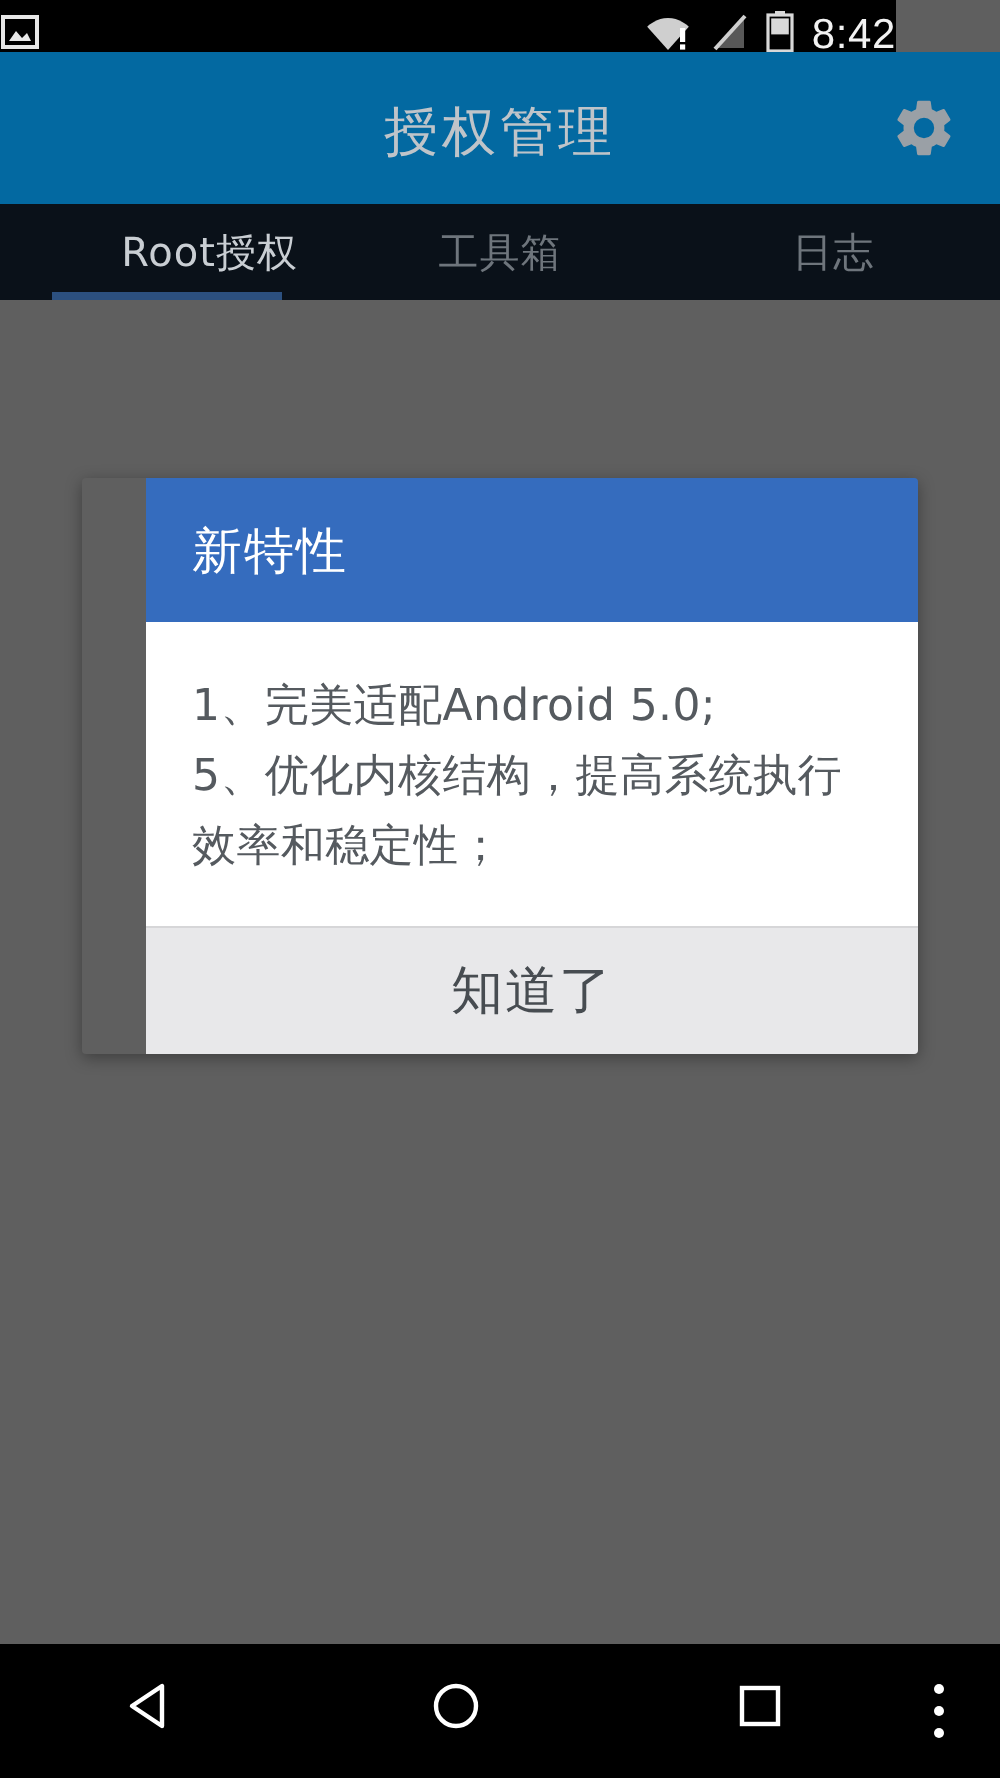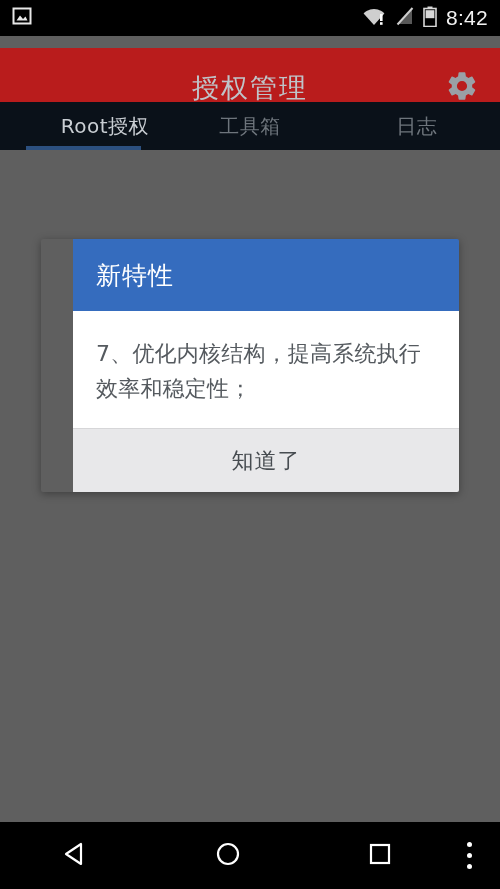--- a/index.html
+++ b/index.html
@@ -6,36 +6,36 @@
   html, body {
     width:500px; height:889px;
     background:#000;
     font-family:"Liberation Sans","DejaVu Sans",sans-serif;
     overflow:hidden;
   }
   .phone { position:relative; width:500px; height:889px; background:#5f5f5f; }
 
   
   .statusbar {
-    position:absolute; top:0; left:0; width:500px; height:36px;
+    position:absolute; top:0; left:0; width:448px; height:36px;
     background:#000; display:flex; align-items:center;
-    padding:0 12px;
+    padding:0 0;
   }
   .sb-left { display:flex; align-items:center; gap:8px; }
   .sb-right { margin-left:auto; display:flex; align-items:center; gap:9px; }
   .sb-time {
     color:#f2f2f2; font-size:21px; letter-spacing:0.3px;
     font-family:"Liberation Sans",sans-serif;
   }
   .ic { display:block; }
 
   
   .appbar {
-    position:absolute; top:48px; left:0; width:500px; height:80px;
-    background:#b91c1c;
+    position:absolute; top:26px; left:0; width:500px; height:80px;
+    background:#0369a1;
     display:flex; align-items:center; justify-content:center;
   }
   .appbar-title {
     color:#bfc4c9; font-size:27px; letter-spacing:2px;
     font-family:"DejaVu Sans","Liberation Sans",sans-serif;
   }
   .gear-btn {
     position:absolute; right:16px; top:50%; transform:translateY(-50%);
     width:44px; height:44px; display:flex; align-items:center; justify-content:center;
   }
@@ -87,21 +87,21 @@
   .dlg-line {
     color:#555a5f; font-size:22px; line-height:35px;
     font-family:"DejaVu Sans","Liberation Sans",sans-serif;
     letter-spacing:0.2px;
   }
   .dlg-footer {
     background:#e8e8ea; border-top:1px solid #d6d6d8;
     height:64px; display:flex; align-items:center; justify-content:center;
   }
   .dlg-btn-label {
-    color:#474c51; font-size:22px;
+    color:#474c51; font-size:26px;
     font-family:"DejaVu Sans","Liberation Sans",sans-serif;
     letter-spacing:1px;
   }
 
   
   .navbar {
     position:absolute; bottom:0; left:0; width:500px; height:67px;
     background:#000; display:flex; align-items:center;
   }
   .nav-btn {
@@ -176,21 +176,22 @@
     </div>
   </div>
 
   <div class="content"></div>
 
   <div class="dialog">
     <div class="dlg-header">
       <span class="dlg-title">新特性</span>
     </div>
     <div class="dlg-body">
-      <div class="dlg-line">7、优化内核结构，提高系统执行效率和稳定性；</div>
+      <div class="dlg-line">1、完美适配Android 5.0;</div>
+      <div class="dlg-line">5、优化内核结构，提高系统执行效率和稳定性；</div>
     </div>
     <div class="dlg-footer">
       <span class="dlg-btn-label">知道了</span>
     </div>
   </div>
 
   <div class="navbar">
     <div class="nav-btn">
       <span class="ic">
         <svg width="30" height="30" viewBox="0 0 30 30">

